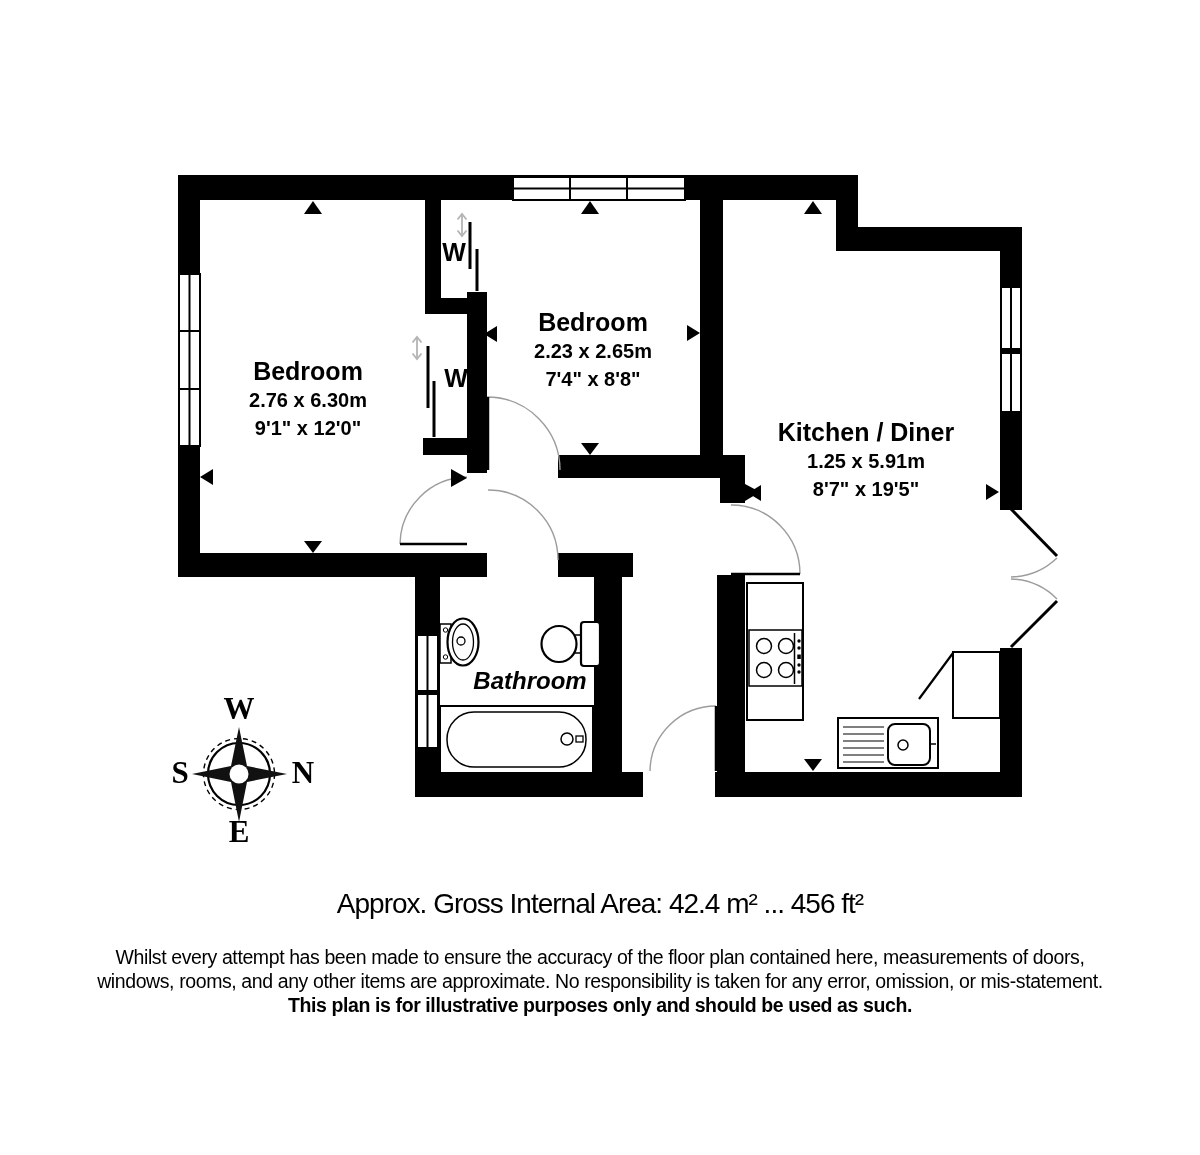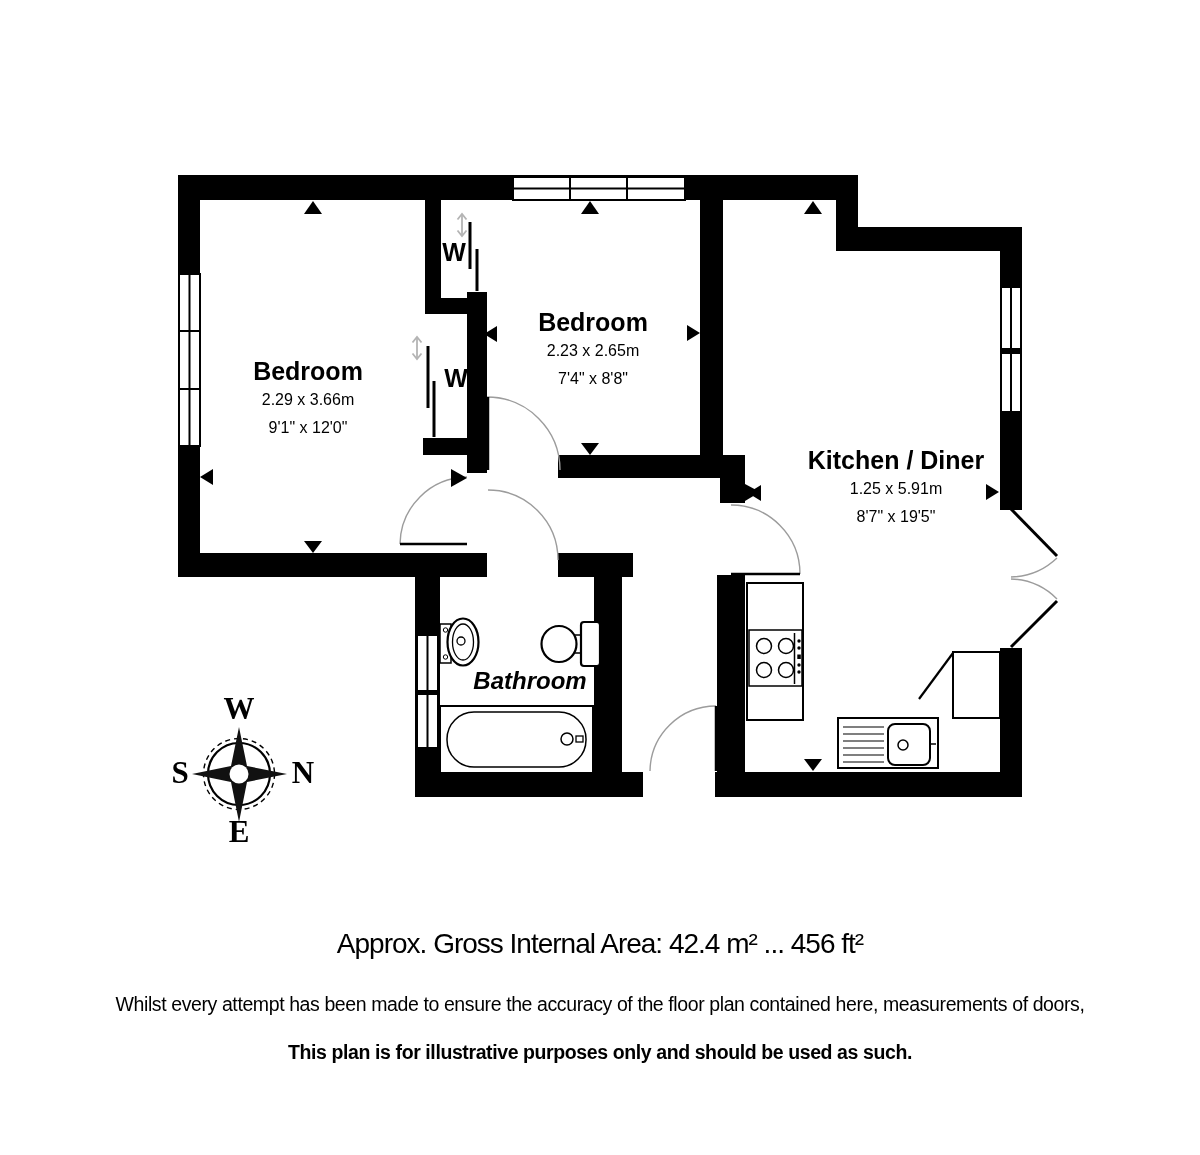--- a/index.html
+++ b/index.html
@@ -1,27 +1,27 @@
 <!DOCTYPE html>
 <html><head>
 <meta charset="utf-8">
 <style>
   html,body{margin:0;padding:0;background:#fff;}
   #stage{position:relative;width:1200px;height:1155px;background:#ffffff;overflow:hidden;
          font-family:"Liberation Sans",sans-serif;color:#000;}
   #plan-svg{position:absolute;left:0;top:0;}
   .label{position:absolute;text-align:center;transform:translateX(-50%);white-space:nowrap;}
   .room-name{font-size:25px;font-weight:bold;line-height:29px;}
-  .room-dim{font-size:16px;line-height:28px;}
+  .room-dim{font-size:20px;line-height:28px;font-weight:bold;}
   .wardrobe-label{font-size:25px;font-weight:bold;}
   .bath-label{font-size:24px;font-weight:bold;font-style:italic;}
-  .area-line{position:absolute;left:0;right:0;top:928px;text-align:center;
+  .area-line{position:absolute;left:0;right:0;top:888px;text-align:center;
              font-size:28px;letter-spacing:-1px;}
   .disclaimer{position:absolute;left:0;right:0;text-align:center;
-              font-size:19.5px;letter-spacing:-0.4px;margin-top:47px;}
+              font-size:19.5px;letter-spacing:-0.4px;}
 </style>
 </head>
 <body>
 
 <div id="stage">
 
 <svg id="plan-svg" width="1200" height="870" viewBox="0 0 1200 870">
 
   <g fill="#000" stroke="none">
     <rect x="178" y="175" width="680" height="25"></rect>
@@ -200,38 +200,39 @@
       <text x="239" y="719">W</text>
       <text x="303" y="783">N</text>
       <text x="180" y="783">S</text>
       <text x="239" y="842">E</text>
     </g>
   </g>
 </svg>
 
 <div class="label" style="left:308px;top:357px;">
   <div class="room-name">Bedroom</div>
-  <div class="room-dim">2.29 x 3.66m</div>
+  <div class="room-dim">2.76 x 6.30m</div>
   <div class="room-dim">9'1" x 12'0"</div>
 </div>
 
 <div class="label" style="left:593px;top:308px;">
   <div class="room-name">Bedroom</div>
   <div class="room-dim">2.23 x 2.65m</div>
   <div class="room-dim">7'4" x 8'8"</div>
 </div>
 
-<div class="label" style="left:896px;top:418px;margin-top:28px;">
+<div class="label" style="left:866px;top:418px;">
   <div class="room-name">Kitchen / Diner</div>
   <div class="room-dim">1.25 x 5.91m</div>
   <div class="room-dim">8'7" x 19'5"</div>
 </div>
 
 <div class="label bath-label" style="left:530px;top:667px;">Bathroom</div>
 
 <div class="label wardrobe-label" style="left:454px;top:238px;">W</div>
 <div class="label wardrobe-label" style="left:456px;top:364px;">W</div>
 
 <div class="area-line">Approx. Gross Internal Area: 42.4 m² ... 456 ft²</div>
 <div class="disclaimer" style="top:946px;">Whilst every attempt has been made to ensure the accuracy of the floor plan contained here, measurements of doors,</div>
+<div class="disclaimer" style="top:970px;">windows, rooms, and any other items are approximate. No responsibility is taken for any error, omission, or mis-statement.</div>
 <div class="disclaimer" style="top:994px;font-weight:bold;">This plan is for illustrative purposes only and should be used as such.</div>
 
 </div>
 
 </body></html>

